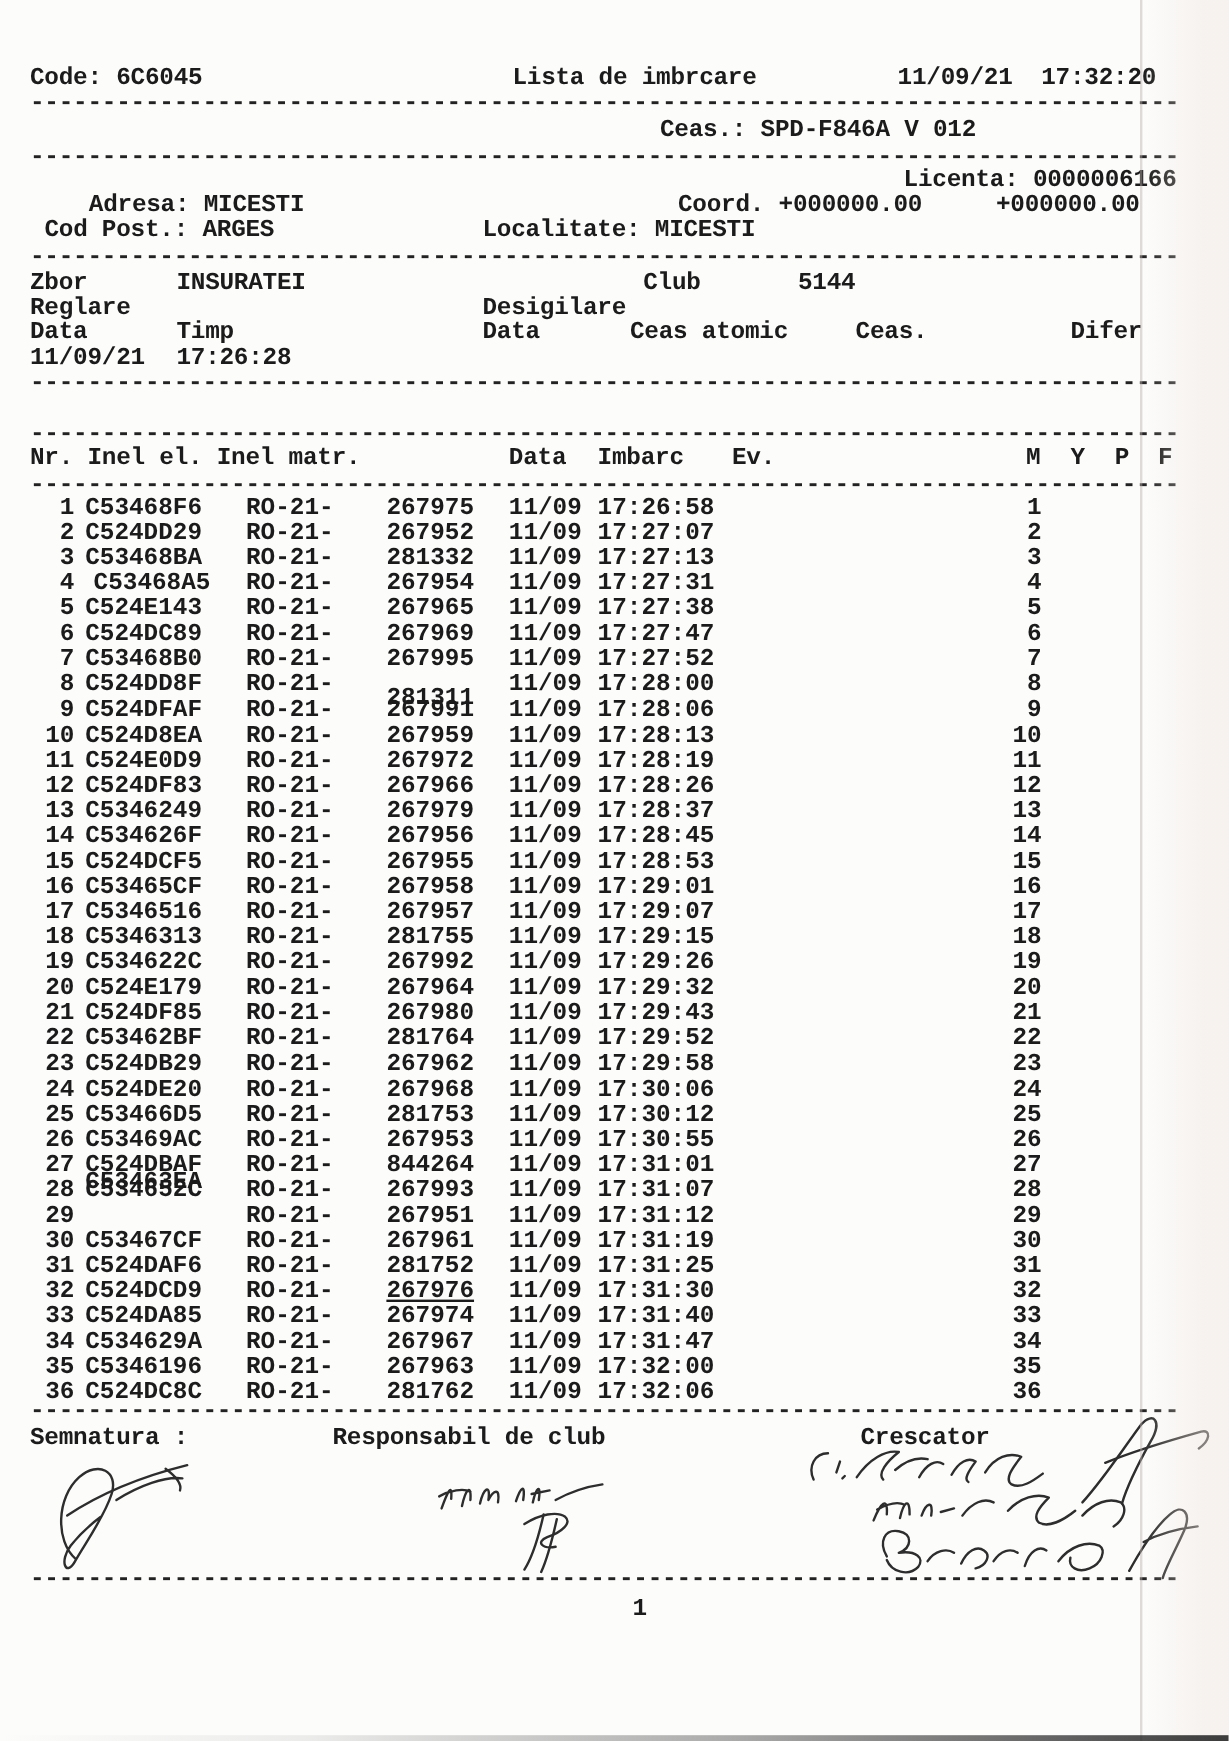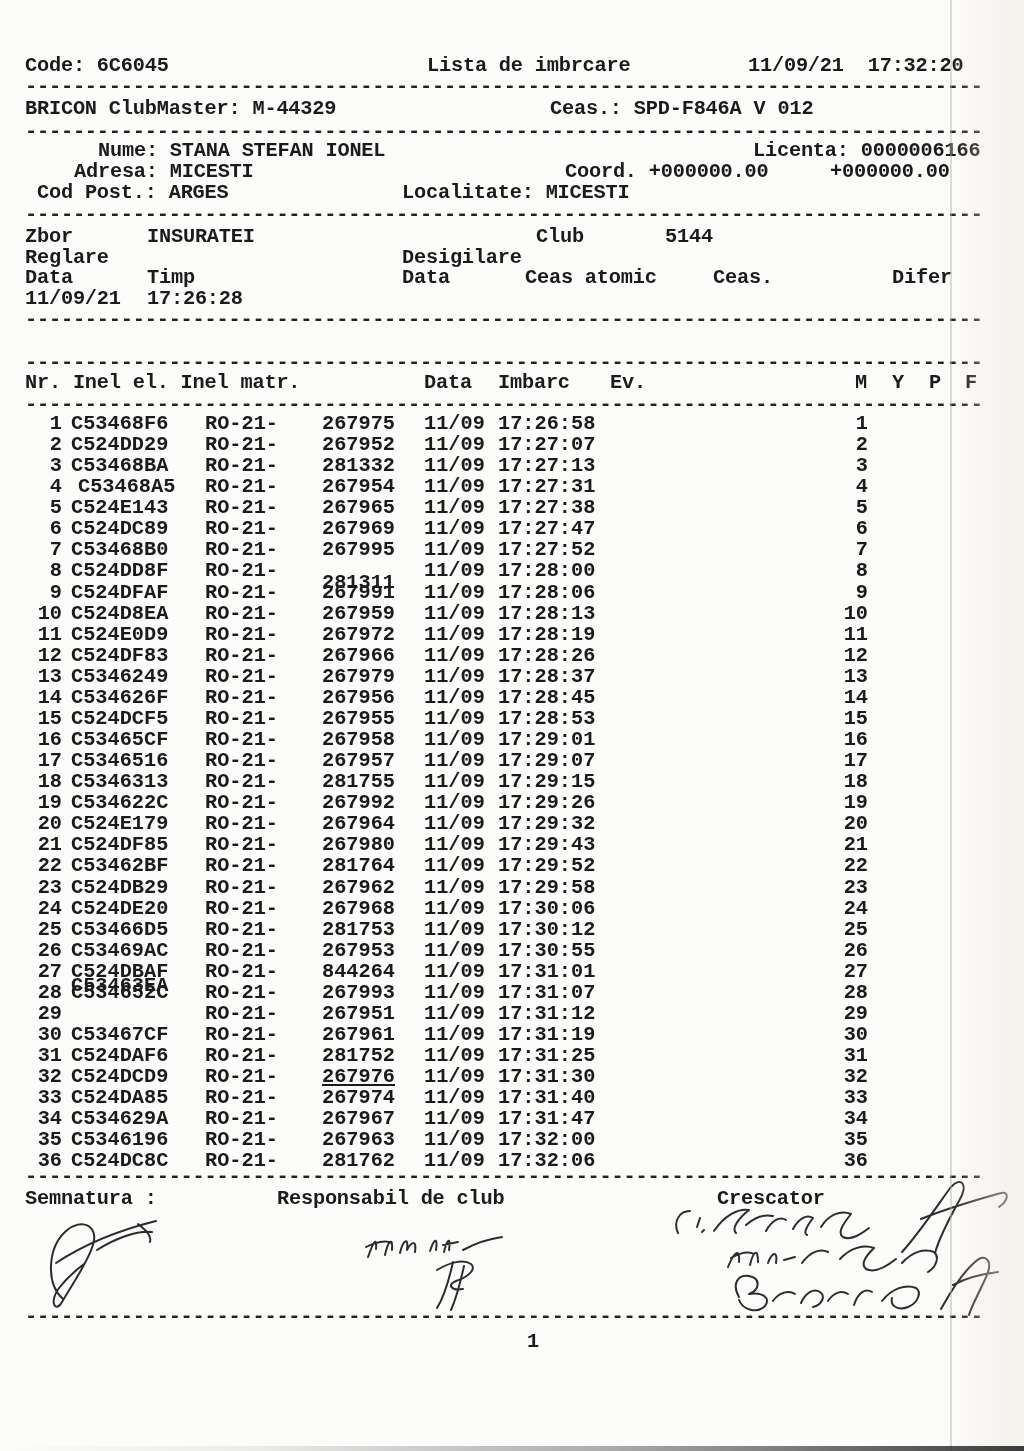--- a/index.html
+++ b/index.html
@@ -29,25 +29,23 @@
 </head>
 <body>
 
 <div id="page">
 
   <div class="t" style="left:25px;top:55px">Code: 6C6045</div>
   <div class="t" style="left:427px;top:55px">Lista de imbrcare</div>
   <div class="t" style="left:748px;top:55px">11/09/21  17:32:20</div>
   <div class="t dash" style="left:25px;top:76px">--------------------------------------------------------------------------------</div>
 
-  <div class="t" style="left:25px;top:98px">BRICON ClubMaster: M-44329</div>
   <div class="t" style="left:550px;top:98px">Ceas.: SPD-F846A V 012</div>
   <div class="t dash" style="left:25px;top:121px">--------------------------------------------------------------------------------</div>
 
-  <div class="t" style="left:98px;top:140px">Nume: STANA STEFAN IONEL</div>
   <div class="t" style="left:753px;top:140px">Licenta: 0000006166</div>
   <div class="t" style="left:74px;top:161px">Adresa: MICESTI</div>
   <div class="t" style="left:565px;top:161px">Coord. +000000.00</div>
   <div class="t" style="left:830px;top:161px">+000000.00</div>
   <div class="t" style="left:37px;top:182px">Cod Post.: ARGES</div>
   <div class="t" style="left:402px;top:182px">Localitate: MICESTI</div>
   <div class="t dash" style="left:25px;top:204px">--------------------------------------------------------------------------------</div>
 
   <div class="t" style="left:25px;top:226px">Zbor</div>
   <div class="t" style="left:147px;top:226px">INSURATEI</div>

